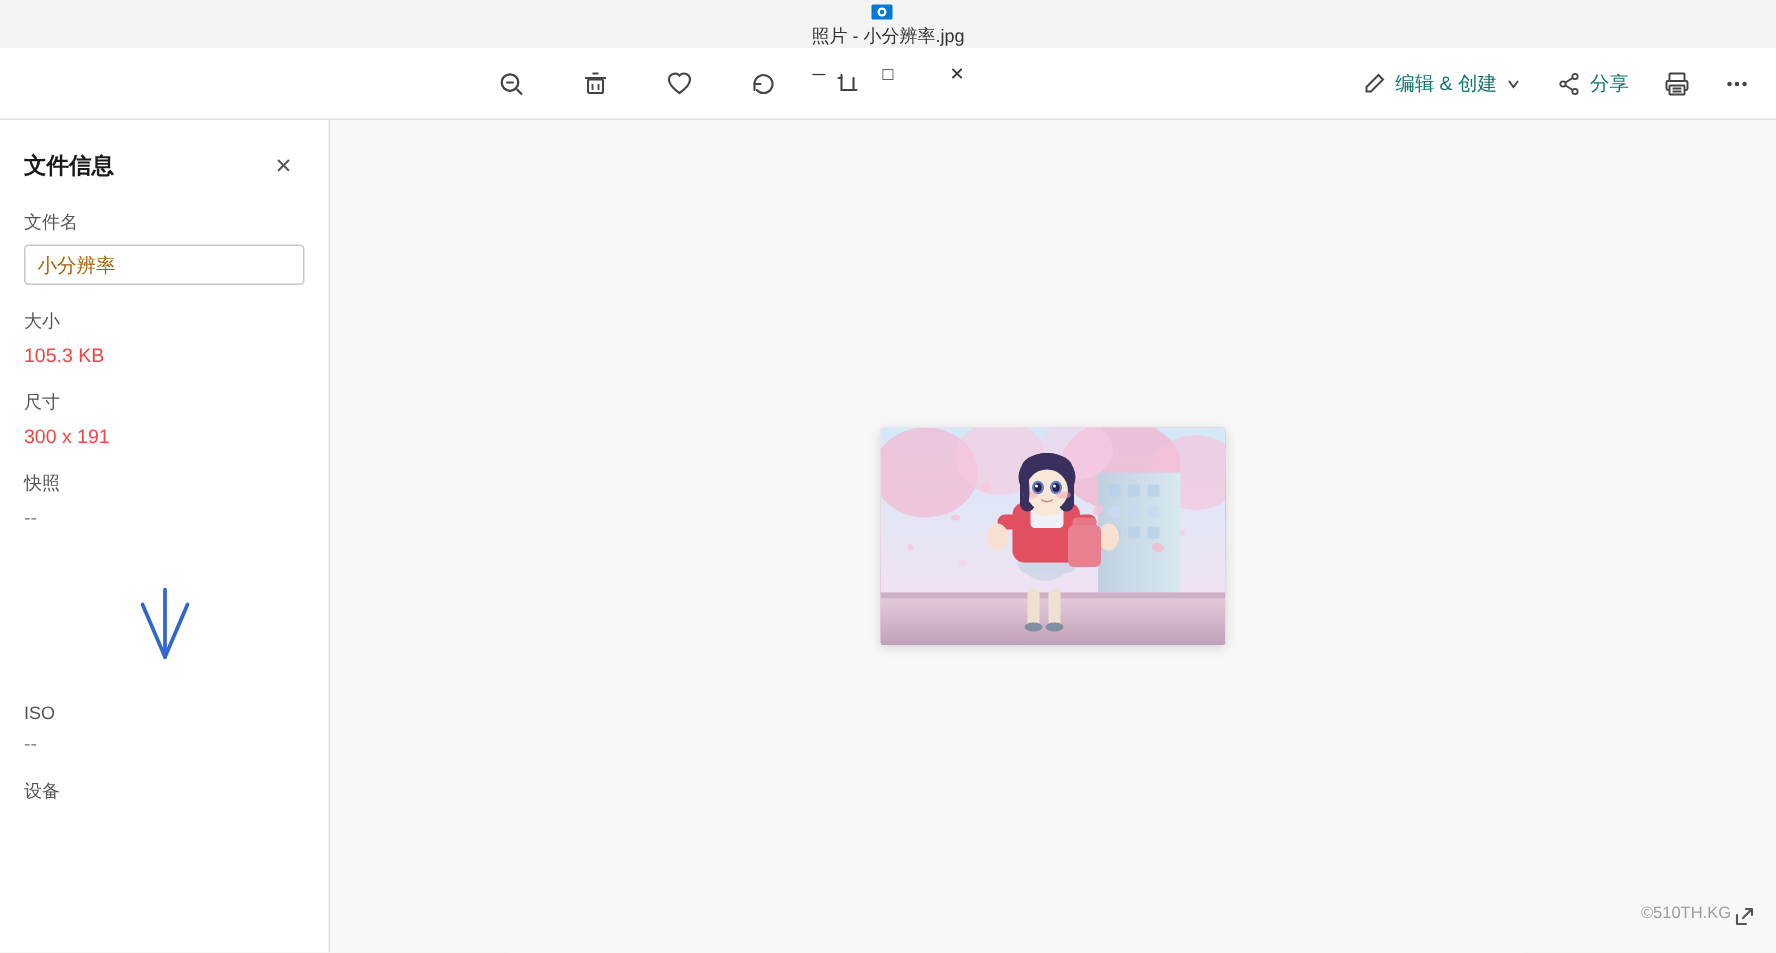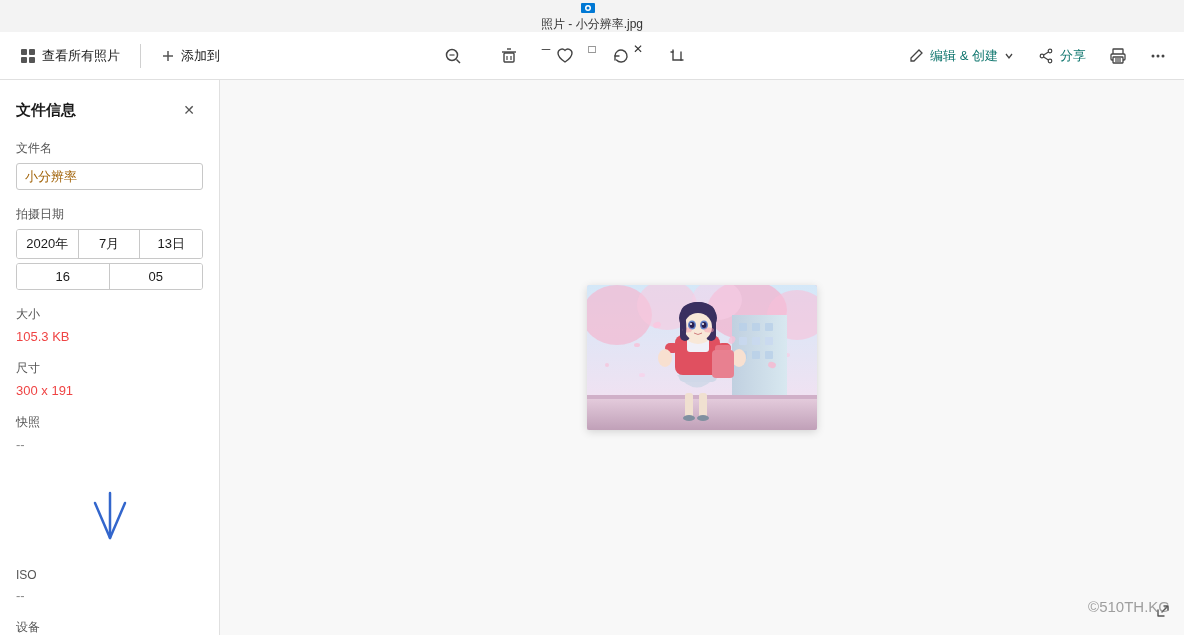--- a/index.html
+++ b/index.html
@@ -281,39 +281,20 @@
   </div>
   <span id="titlebar-title">照片 - 小分辨率.jpg</span>
   <div id="titlebar-controls">
     <div class="titlebar-btn">─</div>
     <div class="titlebar-btn">□</div>
     <div class="titlebar-btn close">✕</div>
   </div>
 </div>
 
 <div id="toolbar">
-  <div class="toolbar-left">
-    <div class="toolbar-nav-btn">
-      <svg width="16" height="16" viewBox="0 0 16 16" fill="none">
-        <rect x="1" y="1" width="6" height="6" rx="1" fill="#555"></rect>
-        <rect x="9" y="1" width="6" height="6" rx="1" fill="#555"></rect>
-        <rect x="1" y="9" width="6" height="6" rx="1" fill="#555"></rect>
-        <rect x="9" y="9" width="6" height="6" rx="1" fill="#555"></rect>
-      </svg>
-      <span>查看所有照片</span>
-    </div>
-    <div class="toolbar-divider"></div>
-    <div class="toolbar-nav-btn">
-      <svg width="14" height="14" viewBox="0 0 14 14" fill="none">
-        <line x1="7" y1="2" x2="7" y2="12" stroke="#555" stroke-width="1.5"></line>
-        <line x1="2" y1="7" x2="12" y2="7" stroke="#555" stroke-width="1.5"></line>
-      </svg>
-      <span>添加到</span>
-    </div>
-  </div>
 
   <div class="toolbar-center">
     <div class="toolbar-icon-btn">
       <svg width="18" height="18" viewBox="0 0 18 18" fill="none">
         <circle cx="8" cy="8" r="5.5" stroke="#444" stroke-width="1.5"></circle>
         <line x1="12.5" y1="12.5" x2="16" y2="16" stroke="#444" stroke-width="1.5"></line>
         <line x1="5.5" y1="8" x2="10.5" y2="8" stroke="#444" stroke-width="1.2"></line>
       </svg>
     </div>
     <div class="toolbar-icon-btn">
@@ -392,32 +373,20 @@
     <div class="panel-header">
       <span class="panel-title">文件信息</span>
       <div class="panel-close-btn">✕</div>
     </div>
 
     <div class="info-section">
       <div class="info-label">文件名</div>
       <input class="info-input" type="text" value="小分辨率" style="">
     </div>
 
-    <div class="info-section">
-      <div class="info-label">拍摄日期</div>
-      <div class="date-grid">
-        <div class="date-cell">2020年</div>
-        <div class="date-cell">7月</div>
-        <div class="date-cell">13日</div>
-      </div>
-      <div class="time-grid">
-        <div class="time-cell">16</div>
-        <div class="time-cell">05</div>
-      </div>
-    </div>
 
     <div class="info-section">
       <div class="info-label">大小</div>
       <div class="info-value">105.3 KB</div>
     </div>
 
     <div class="info-section">
       <div class="info-label">尺寸</div>
       <div class="info-value">300 x 191</div>
     </div>
@@ -548,15 +517,15 @@
         </svg>
       </div>
     </div>
 
     <div class="expand-icon" style="position:absolute; bottom:14px; right:14px;">
       <svg width="14" height="14" viewBox="0 0 14 14" fill="none">
         <path d="M8 2h4v4M6 8L12 2M2 6v6h6" stroke="#555" stroke-width="1.4" stroke-linecap="round" stroke-linejoin="round"></path>
       </svg>
     </div>
 
-    <div style="position:absolute; bottom:20px; right:14px; font-size:15px; color:rgba(120,120,120,0.7);">©510TH.KG</div>
+    <div style="position:absolute; bottom:20px; right:30px; font-size:11px; color:rgba(120,120,120,0.7);">©510TH.KG</div>
   </div>
 </div>
 
 </body></html>

